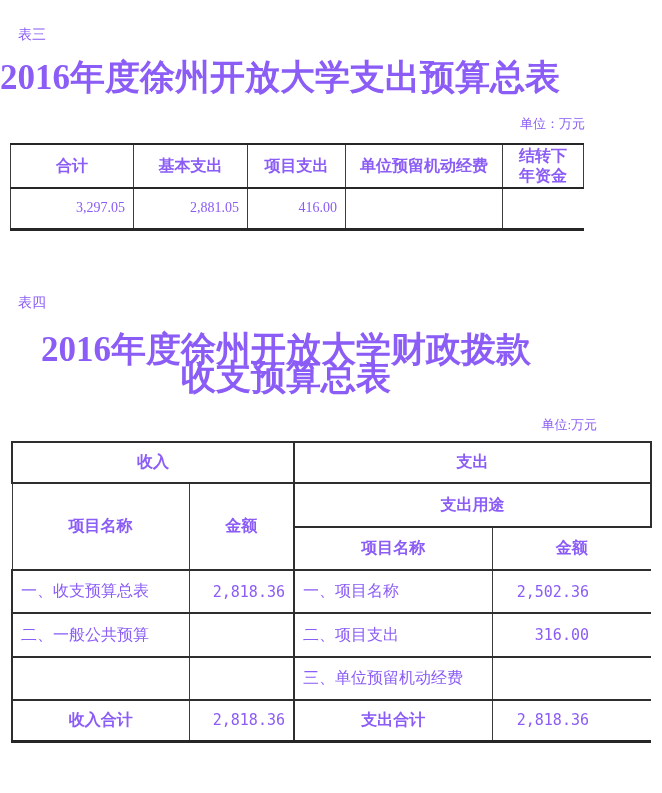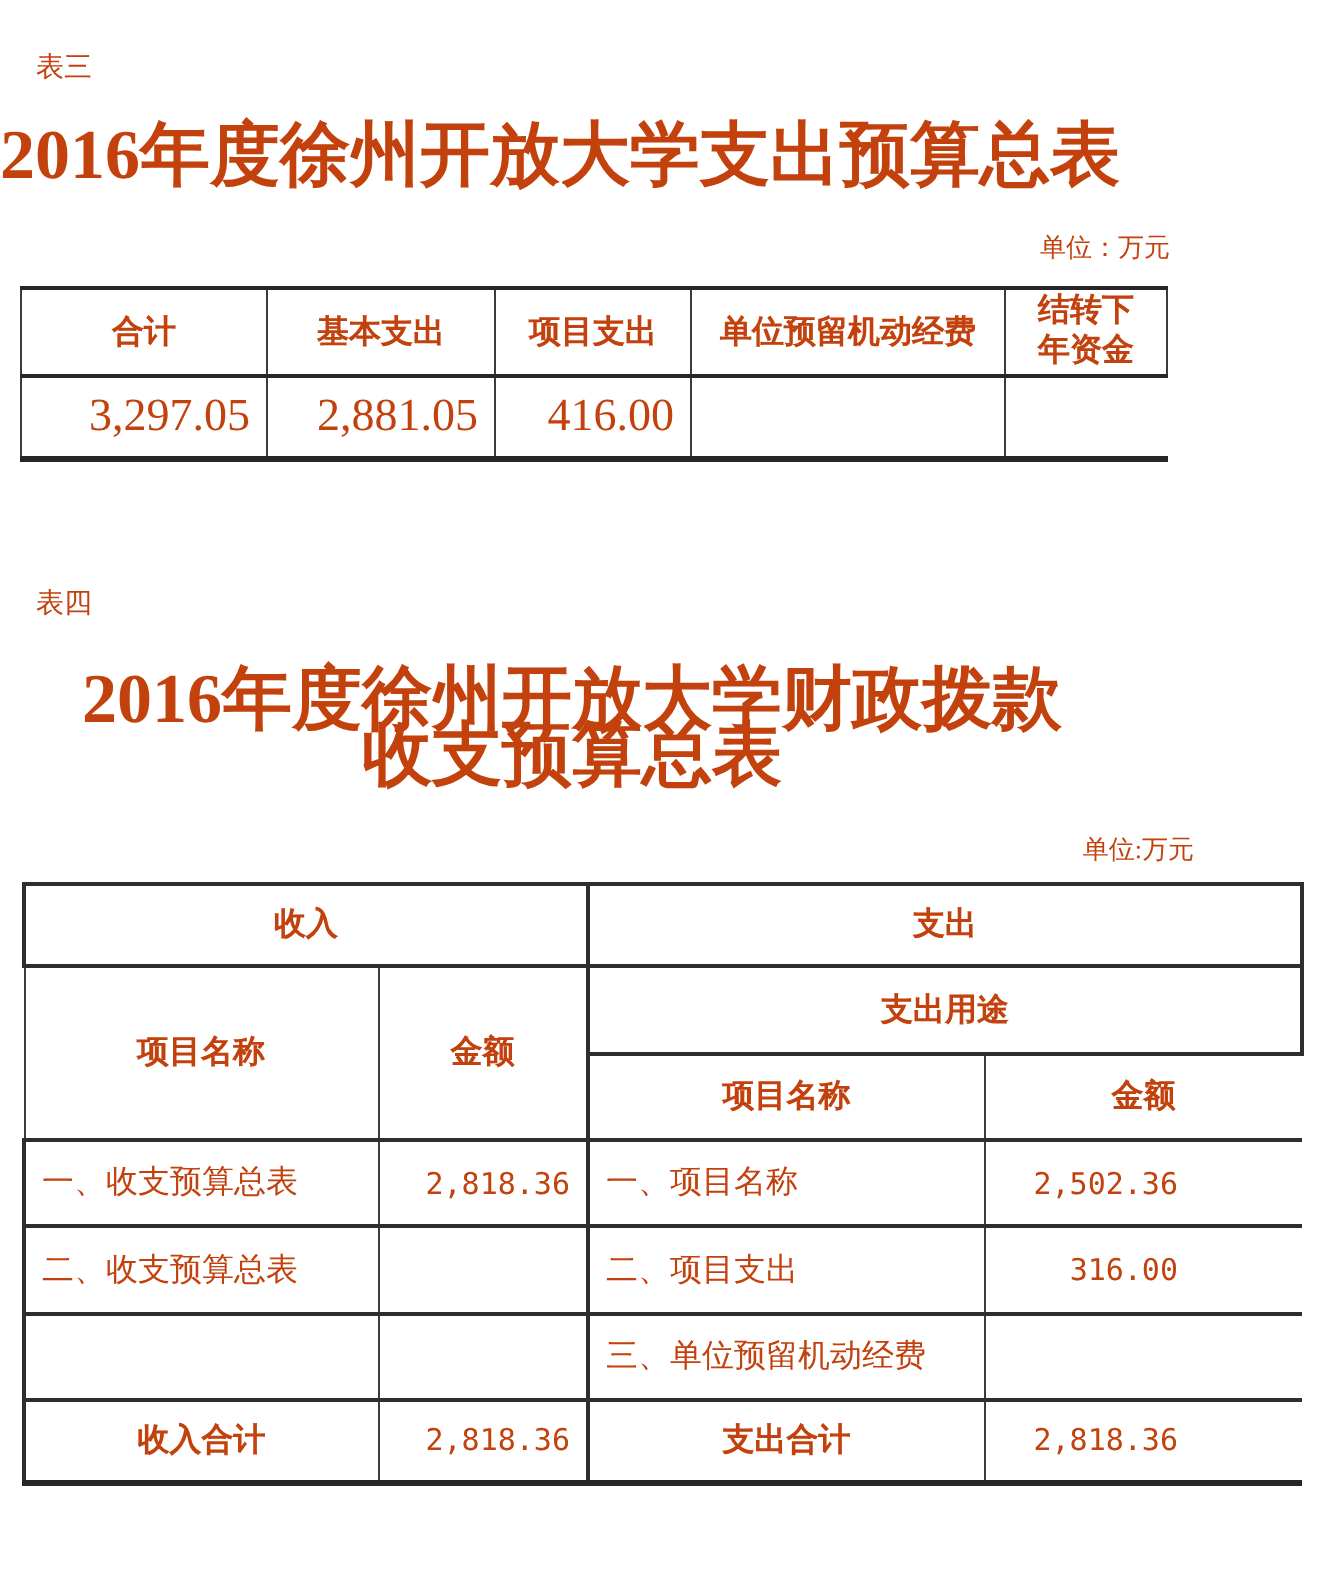--- a/index.html
+++ b/index.html
@@ -1,36 +1,36 @@
 <!DOCTYPE html>
 <html><head>
 <meta charset="utf-8">
 <style>
   html,body{margin:0;padding:0;background:#e8e8e8;}
   .page{
     position:relative;
     width:662px;height:793px;
     background:#ffffff;
     font-family:"Liberation Serif","DejaVu Serif",serif;
-    color:#c2410c;
+    color:#8b5cf6;
     overflow:hidden;
   }
   .abs{position:absolute;}
   .tag-label{font-size:14px;line-height:18px;}
   .doc-title{font-size:35px;font-weight:bold;text-align:center;line-height:44px;white-space:nowrap;}
   .unit-label{font-size:13px;text-align:right;line-height:16px;}
 
   table{border-collapse:collapse;table-layout:fixed;}
   td{vertical-align:middle;padding:0;overflow:hidden;}
 
   
   .t3{left:10px;top:143px;width:573px;}
   .t3 td{border-left:1px solid #3b3b3b;font-size:16px;}
   .t3 tr.hd td{border-top:2px solid #262626;border-bottom:2px solid #262626;font-weight:bold;text-align:center;}
-  .t3 tr.vals td{border-bottom:3px solid #262626;text-align:right;padding-right:8px;font-size:23px;}
+  .t3 tr.vals td{border-bottom:3px solid #262626;text-align:right;padding-right:8px;font-size:14px;}
   .t3 td.rb{border-right:1px solid #3b3b3b;}
   .t3 tr.vals td.open-r{border-right:none;}
   .wrap3{display:inline-block;width:50px;line-height:20px;text-align:center;}
 
   
   .t4{left:11px;top:441px;width:639px;}
   .t4 td{font-size:16px;}
   .t4 td.bL2{border-left:2px solid #2e2e2e;}
   .t4 td.bL1{border-left:1px solid #3b3b3b;}
   .t4 td.bR2{border-right:2px solid #2e2e2e;}
@@ -115,21 +115,21 @@
     </tr>
 
     <tr style="height:43px;">
       <td class="lbl bL2 bB2">一、收支预算总表</td>
       <td class="num numL bL1 bB2 bR2">2,818.36</td>
       <td class="lbl bB2">一、项目名称</td>
       <td class="num numR bL1 bB2">2,502.36</td>
     </tr>
 
     <tr style="height:44px;">
-      <td class="lbl bL2 bB2">二、收支预算总表</td>
+      <td class="lbl bL2 bB2">二、一般公共预算</td>
       <td class="num numL bL1 bB2 bR2"></td>
       <td class="lbl bB2">二、项目支出</td>
       <td class="num numR bL1 bB2">316.00</td>
     </tr>
 
     <tr style="height:43px;">
       <td class="lbl bL2 bB2"></td>
       <td class="num numL bL1 bB2 bR2"></td>
       <td class="lbl bB2">三、单位预留机动经费</td>
       <td class="num numR bL1 bB2"></td>

